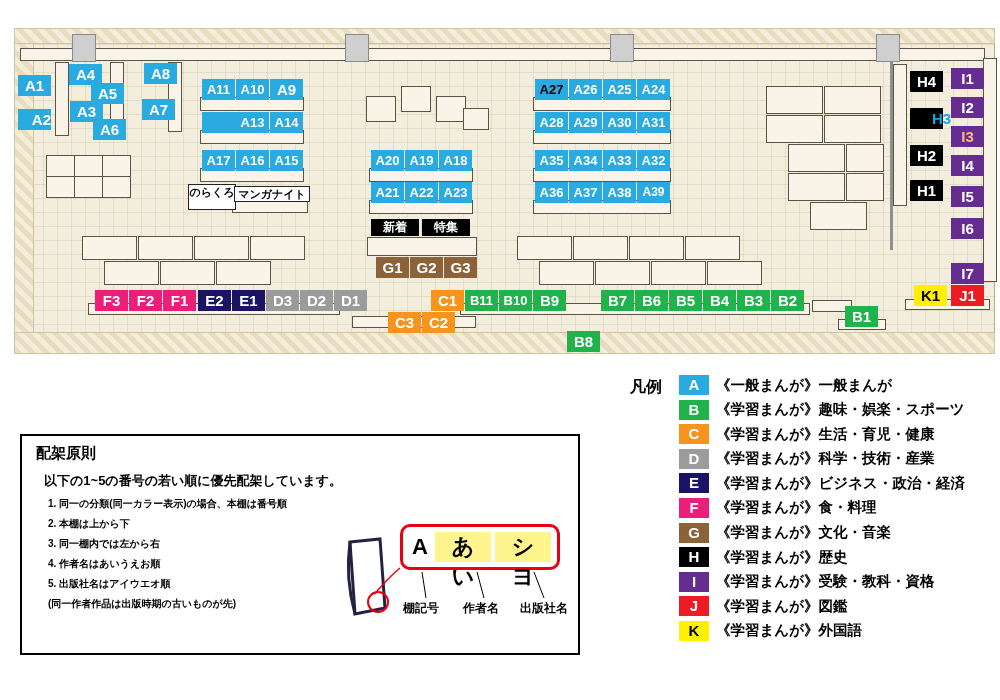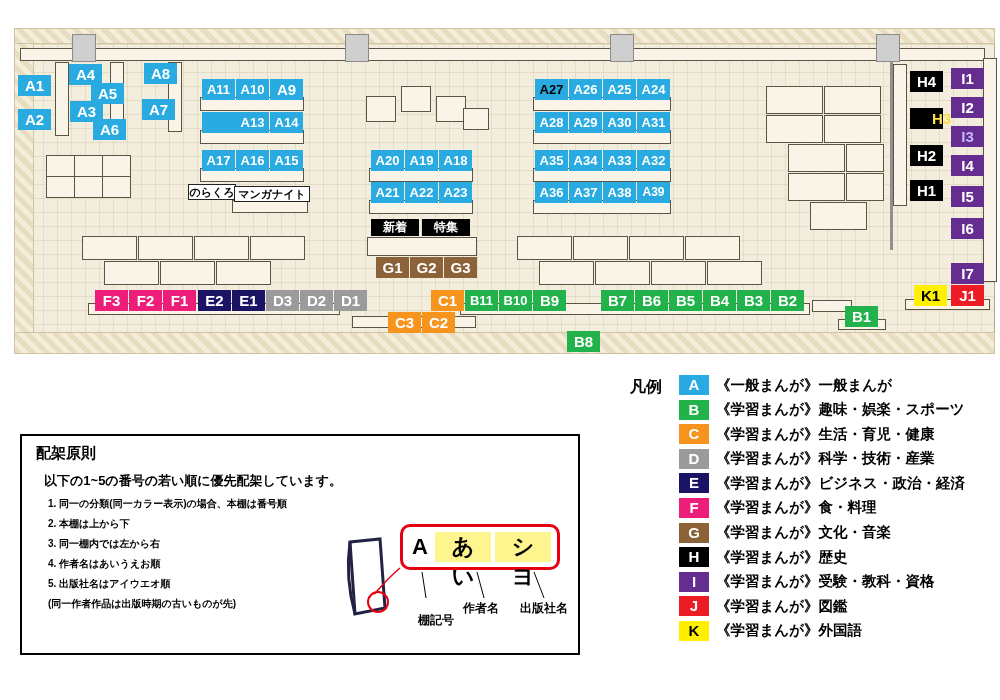--- a/index.html
+++ b/index.html
@@ -136,21 +136,21 @@
       <div class="shelf" style="left: 846px; top: 173px; width: 38px; height: 28px;"></div>
       <div class="shelf" style="left: 810px; top: 202px; width: 57px; height: 28px;"></div>
       <div class="shelf" style="left: 893px; top: 64px; width: 14px; height: 142px;"></div>
       <div class="shelf" style="left: 983px; top: 58px; width: 14px; height: 224px;"></div>
       <div class="shelf" style="left: 905px; top: 299px; width: 85px; height: 11px;"></div>
       <div class="pillar" style="left: 72px; top: 34px; width: 24px; height: 28px;"></div>
       <div class="pillar" style="left: 345px; top: 34px; width: 24px; height: 28px;"></div>
       <div class="pillar" style="left: 610px; top: 34px; width: 24px; height: 28px;"></div>
       <div class="pillar" style="left: 876px; top: 34px; width: 24px; height: 28px;"></div>
       <div class="chip" style="left: 18px; top: 75px; background: rgb(41, 171, 226); color: rgb(255, 255, 255);">A1</div>
-      <div class="chip" style="left: 18px; top: 109px; background: rgb(41, 171, 226); color: rgb(255, 255, 255);">A2</div>
+      <div class="chip" style="left: 18px; top: 109px; background: rgb(41, 171, 226); color: rgb(255, 255, 255); text-align: right;">A2</div>
       <div class="chip" style="left: 69px; top: 64px; background: rgb(41, 171, 226); color: rgb(255, 255, 255);">A4</div>
       <div class="chip" style="left: 91px; top: 83px; background: rgb(41, 171, 226); color: rgb(255, 255, 255);">A5</div>
       <div class="chip" style="left: 70px; top: 101px; background: rgb(41, 171, 226); color: rgb(255, 255, 255);">A3</div>
       <div class="chip" style="left: 93px; top: 119px; background: rgb(41, 171, 226); color: rgb(255, 255, 255);">A6</div>
       <div class="chip" style="left: 144px; top: 63px; background: rgb(41, 171, 226); color: rgb(255, 255, 255);">A8</div>
       <div class="chip" style="left: 142px; top: 99px; background: rgb(41, 171, 226); color: rgb(255, 255, 255);">A7</div>
       <div class="chip" style="left: 202px; top: 79px; background: rgb(41, 171, 226); color: rgb(255, 255, 255); font-size: 13px;">A11</div>
       <div class="chip" style="left: 236px; top: 79px; background: rgb(41, 171, 226); color: rgb(255, 255, 255); font-size: 13px;">A10</div>
       <div class="chip" style="left: 270px; top: 79px; background: rgb(41, 171, 226); color: rgb(255, 255, 255);">A9</div>
       <div class="chip" style="left: 202px; top: 112px; background: rgb(41, 171, 226); color: rgb(255, 255, 255); font-size: 13px; padding-left: 34px;">A12</div>
@@ -200,33 +200,33 @@
       <div class="chip" style="left: 601px; top: 290px; background: rgb(34, 178, 76); color: rgb(255, 255, 255);">B7</div>
       <div class="chip" style="left: 635px; top: 290px; background: rgb(34, 178, 76); color: rgb(255, 255, 255);">B6</div>
       <div class="chip" style="left: 669px; top: 290px; background: rgb(34, 178, 76); color: rgb(255, 255, 255);">B5</div>
       <div class="chip" style="left: 703px; top: 290px; background: rgb(34, 178, 76); color: rgb(255, 255, 255);">B4</div>
       <div class="chip" style="left: 737px; top: 290px; background: rgb(34, 178, 76); color: rgb(255, 255, 255);">B3</div>
       <div class="chip" style="left: 771px; top: 290px; background: rgb(34, 178, 76); color: rgb(255, 255, 255);">B2</div>
       <div class="chip" style="left: 388px; top: 312px; background: rgb(247, 148, 29); color: rgb(255, 255, 255);">C3</div>
       <div class="chip" style="left: 422px; top: 312px; background: rgb(247, 148, 29); color: rgb(255, 255, 255);">C2</div>
       <div class="chip" style="left: 845px; top: 306px; background: rgb(34, 178, 76); color: rgb(255, 255, 255);">B1</div>
       <div class="chip" style="left: 910px; top: 71px; background: rgb(0, 0, 0); color: rgb(255, 255, 255);">H4</div>
-      <div class="chip" style="left: 910px; top: 108px; background: rgb(0, 0, 0); color: #fde047; padding-left: 22px;">H3</div>
+      <div class="chip" style="left: 910px; top: 108px; background: rgb(0, 0, 0); color: #0ea5e9; padding-left: 22px;">H3</div>
       <div class="chip" style="left: 910px; top: 145px; background: rgb(0, 0, 0); color: rgb(255, 255, 255);">H2</div>
       <div class="chip" style="left: 910px; top: 180px; background: rgb(0, 0, 0); color: rgb(255, 255, 255);">H1</div>
       <div class="chip" style="left: 951px; top: 68px; background: rgb(102, 45, 145); color: rgb(255, 255, 255);">I1</div>
       <div class="chip" style="left: 951px; top: 97px; background: rgb(102, 45, 145); color: rgb(255, 255, 255);">I2</div>
-      <div class="chip" style="left: 951px; top: 126px; background: rgb(102, 45, 145); color: #c4b5fd;">I3</div>
+      <div class="chip" style="left: 951px; top: 126px; background: rgb(102, 45, 145); color: #fdba74;">I3</div>
       <div class="chip" style="left: 951px; top: 155px; background: rgb(102, 45, 145); color: rgb(255, 255, 255);">I4</div>
       <div class="chip" style="left: 951px; top: 186px; background: rgb(102, 45, 145); color: rgb(255, 255, 255);">I5</div>
       <div class="chip" style="left: 951px; top: 218px; background: rgb(102, 45, 145); color: rgb(255, 255, 255);">I6</div>
       <div class="chip" style="left: 951px; top: 263px; background: rgb(102, 45, 145); color: rgb(255, 255, 255);">I7</div>
       <div class="chip" style="left: 914px; top: 285px; background: rgb(255, 240, 0); color: rgb(0, 0, 0);">K1</div>
       <div class="chip" style="left: 951px; top: 285px; background: rgb(237, 28, 36); color: rgb(255, 255, 255);">J1</div>
-      <div class="tag" style="left: 188px; top: 184px; width: 48px; height: 16px;">のらくろ</div>
+      <div class="tag" style="left: 188px; top: 184px; width: 48px; height: 26px;">のらくろ</div>
       <div class="tag" style="left: 234px; top: 186px; width: 76px; height: 16px;">マンガナイト</div>
       <div class="feat" style="left: 371px; top: 219px;">新着</div>
       <div class="feat" style="left: 422px; top: 219px;">特集</div>
     </div>
 
   <span class="legend-title">凡例</span>
   <div id="legend-rows" class="legend-rows">
       <div class="legend-row">
         <span class="legend-chip" style="background: rgb(41, 171, 226); color: rgb(255, 255, 255);">A</span>
         <span class="legend-desc">《一般まんが》一般まんが</span>
@@ -299,19 +299,19 @@
       <line x1="455" y1="136" x2="462" y2="162" stroke="#000" stroke-width="1"></line>
       <line x1="512" y1="136" x2="522" y2="162" stroke="#000" stroke-width="1"></line>
     </svg>
 
     <div id="label-example" class="label-example">
         <span class="ex-cell ex-first">A</span>
         <span class="ex-cell">あい</span>
         <span class="ex-cell">シヨ</span>
       </div>
     <div id="example-captions" class="example-captions">
-        <span class="ex-cap" style="left: 18px; margin-top: 12px;">棚記号</span>
+        <span class="ex-cap" style="left: 3px;">棚記号</span>
         <span class="ex-cap" style="left: 63px;">作者名</span>
         <span class="ex-cap" style="left: 120px;">出版社名</span>
       </div>
   </div>
 
 </div>
 
 </body></html>

